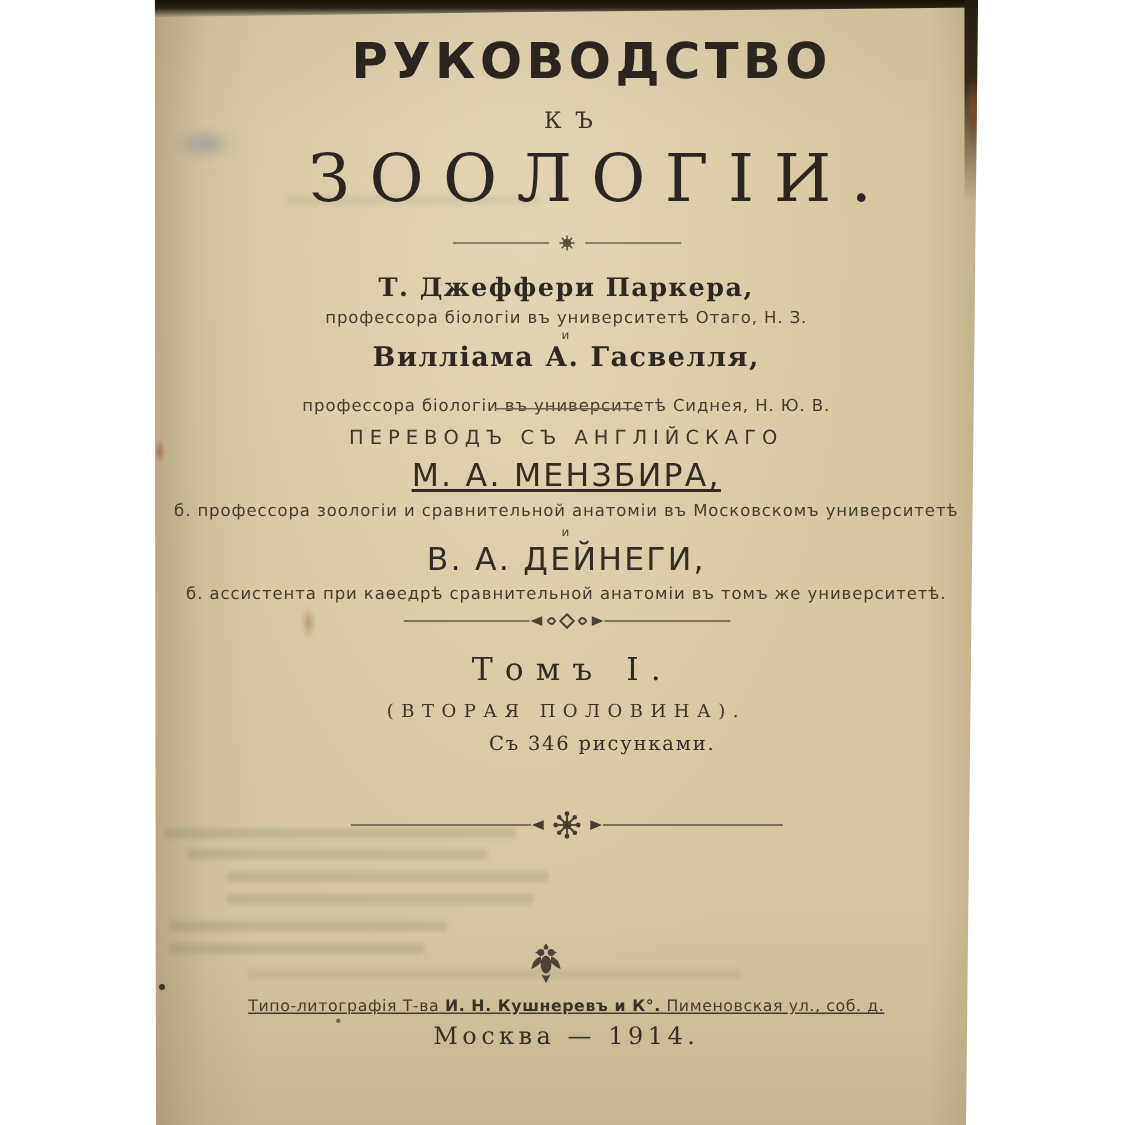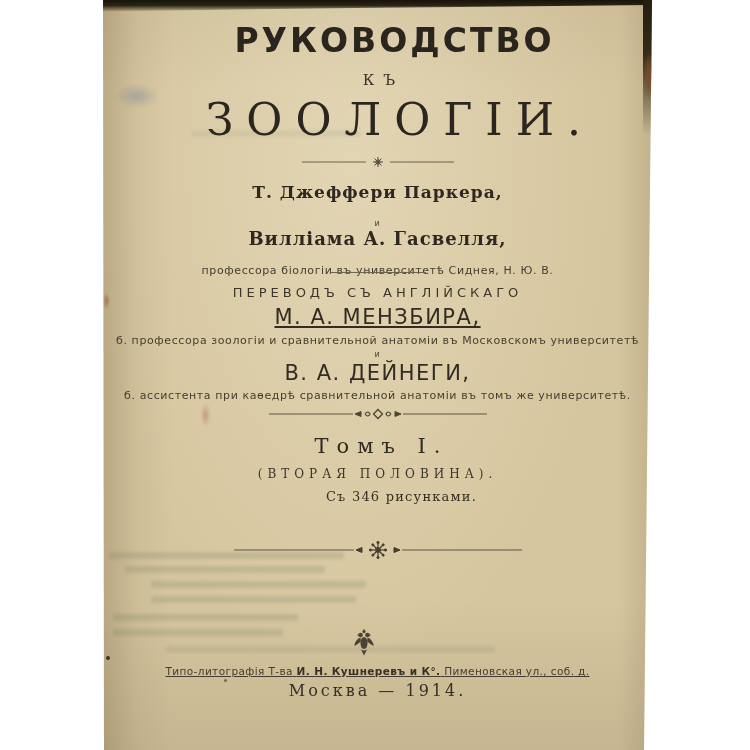--- a/index.html
+++ b/index.html
@@ -119,20 +119,21 @@
         <circle cx="76" cy="7" r="2.2" fill="#9a9278"></circle>
         <line x1="76" y1="2" x2="76" y2="12"></line>
           <line x1="71" y1="7" x2="81" y2="7"></line>
         <line x1="72.5" y1="3.5" x2="79.5" y2="10.5"></line>
           <line x1="79.5" y1="3.5" x2="72.5" y2="10.5"></line>
       </g>
     </svg>
   </div>
 
   <div class="tx author-name a1">Т. Джеффери Паркера,</div>
+  <div class="tx role r1">профессора біологіи въ университетѣ Отаго, Н. З.</div>
   <div class="tx conj c1">и</div>
   <div class="tx author-name a2">Вилліама А. Гасвелля,</div>
   <div class="tx role r2">профессора біологіи въ университетѣ Сиднея, Н. Ю. В.</div>
 
   <div class="rule2"></div>
 
   <div class="tx trans-head">ПЕРЕВОДЪ СЪ АНГЛІЙСКАГО</div>
   <div class="tx trans-name t1">М. А. МЕНЗБИРА,</div>
   <div class="tx role tr1">б. профессора зоологіи и сравнительной анатоміи въ Московскомъ университетѣ</div>
   <div class="tx conj c2">и</div>

